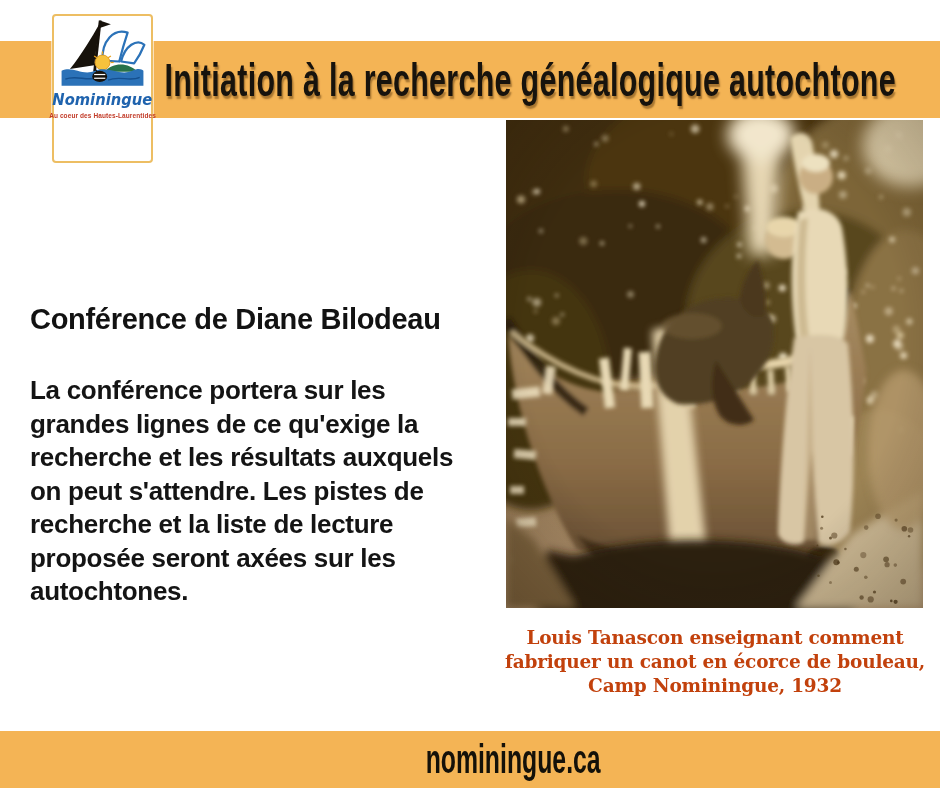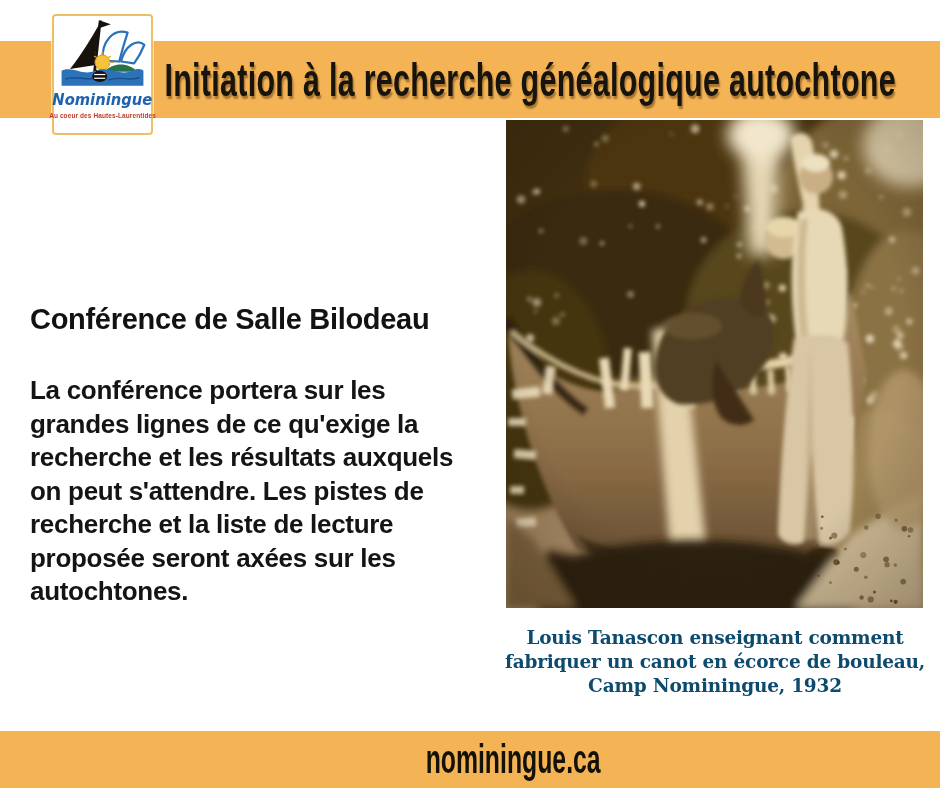--- a/index.html
+++ b/index.html
@@ -16,21 +16,21 @@
     padding-left:120px;box-sizing:border-box;
   }
   .banner-title{
     font-family:"Liberation Sans",sans-serif;font-weight:bold;font-size:46px;
     color:#17130d;white-space:nowrap;transform:scaleX(0.66);transform-origin:50% 50%;
     text-shadow:2px 3px 2px rgba(70,40,5,0.45);letter-spacing:0.5px;
   }
 
   
   .logo{
-    position:absolute;left:52px;top:14px;width:101px;height:121px;
+    position:absolute;left:52px;top:14px;width:101px;height:149px;
     background:#ffffff;border:2px solid #EDBE63;border-radius:4px;
     box-sizing:border-box;z-index:5;display:flex;flex-direction:column;align-items:center;
     box-shadow:0 0 0 1px rgba(255,255,255,0.6);
   }
   .logo svg{width:93px;height:76px;margin-top:1px;flex:none;}
   .logo-name{
     font-family:"DejaVu Sans",sans-serif;font-weight:bold;font-style:italic;
     font-size:16px;color:#1F63AE;line-height:1;transform:scaleX(0.92);margin-top:-1px;
     white-space:nowrap;
   }
@@ -59,21 +59,21 @@
   
   .photo{
     position:absolute;left:506px;top:120px;width:417px;height:488px;
     overflow:hidden;background:#7a6340;
   }
   .photo svg{display:block;width:100%;height:100%;}
 
   .caption{
     position:absolute;left:495px;top:626px;width:440px;text-align:center;
     font-family:"DejaVu Serif",serif;font-weight:bold;font-size:18.5px;line-height:24px;
-    color:#0c4a6e;letter-spacing:-0.2px;
+    color:#c2410c;letter-spacing:-0.2px;
   }
 
   
   .bottom-banner{
     position:absolute;left:0;top:731px;width:940px;height:57px;
     background:#F4B455;display:flex;align-items:center;justify-content:center;padding-left:43px;
   }
   .website{
     font-family:"Liberation Sans",sans-serif;font-weight:bold;font-size:40px;
     color:#141109;transform:scaleX(0.62);transform-origin:50% 50%;white-space:nowrap;
@@ -116,21 +116,21 @@
 
       <path d="M43,56 C44,59 45,61 47,61" stroke="#17120b" stroke-width="1.2" fill="none"></path>
       <ellipse cx="47" cy="63" rx="8" ry="6" fill="#17120b"></ellipse>
       <line x1="41" y1="61" x2="53" y2="61" stroke="#ffffff" stroke-width="1.3"></line>
       <line x1="41" y1="65" x2="53" y2="65" stroke="#ffffff" stroke-width="1.3"></line>
     </svg>
     <div class="logo-name">Nominingue</div>
     <div class="logo-tagline">Au coeur des Hautes-Laurentides</div>
   </div>
 
-  <div class="event-speaker">Conférence de Salle Bilodeau</div>
+  <div class="event-speaker">Conférence de Diane Bilodeau</div>
   <div class="event-desc">La conférence portera sur les<br>grandes lignes de ce qu'exige la<br>recherche et les résultats auxquels<br>on peut s'attendre. Les pistes de<br>recherche et la liste de lecture<br>proposée seront axées sur les<br>autochtones.</div>
 
   <div class="photo">
     <svg viewBox="0 0 417 488" preserveAspectRatio="none" aria-hidden="true">
       <defs>
         <filter id="b2" x="-20%" y="-20%" width="140%" height="140%">
             <feGaussianBlur stdDeviation="2"></feGaussianBlur>
           </filter>
         <filter id="b4" x="-30%" y="-30%" width="160%" height="160%">
             <feGaussianBlur stdDeviation="4"></feGaussianBlur>

